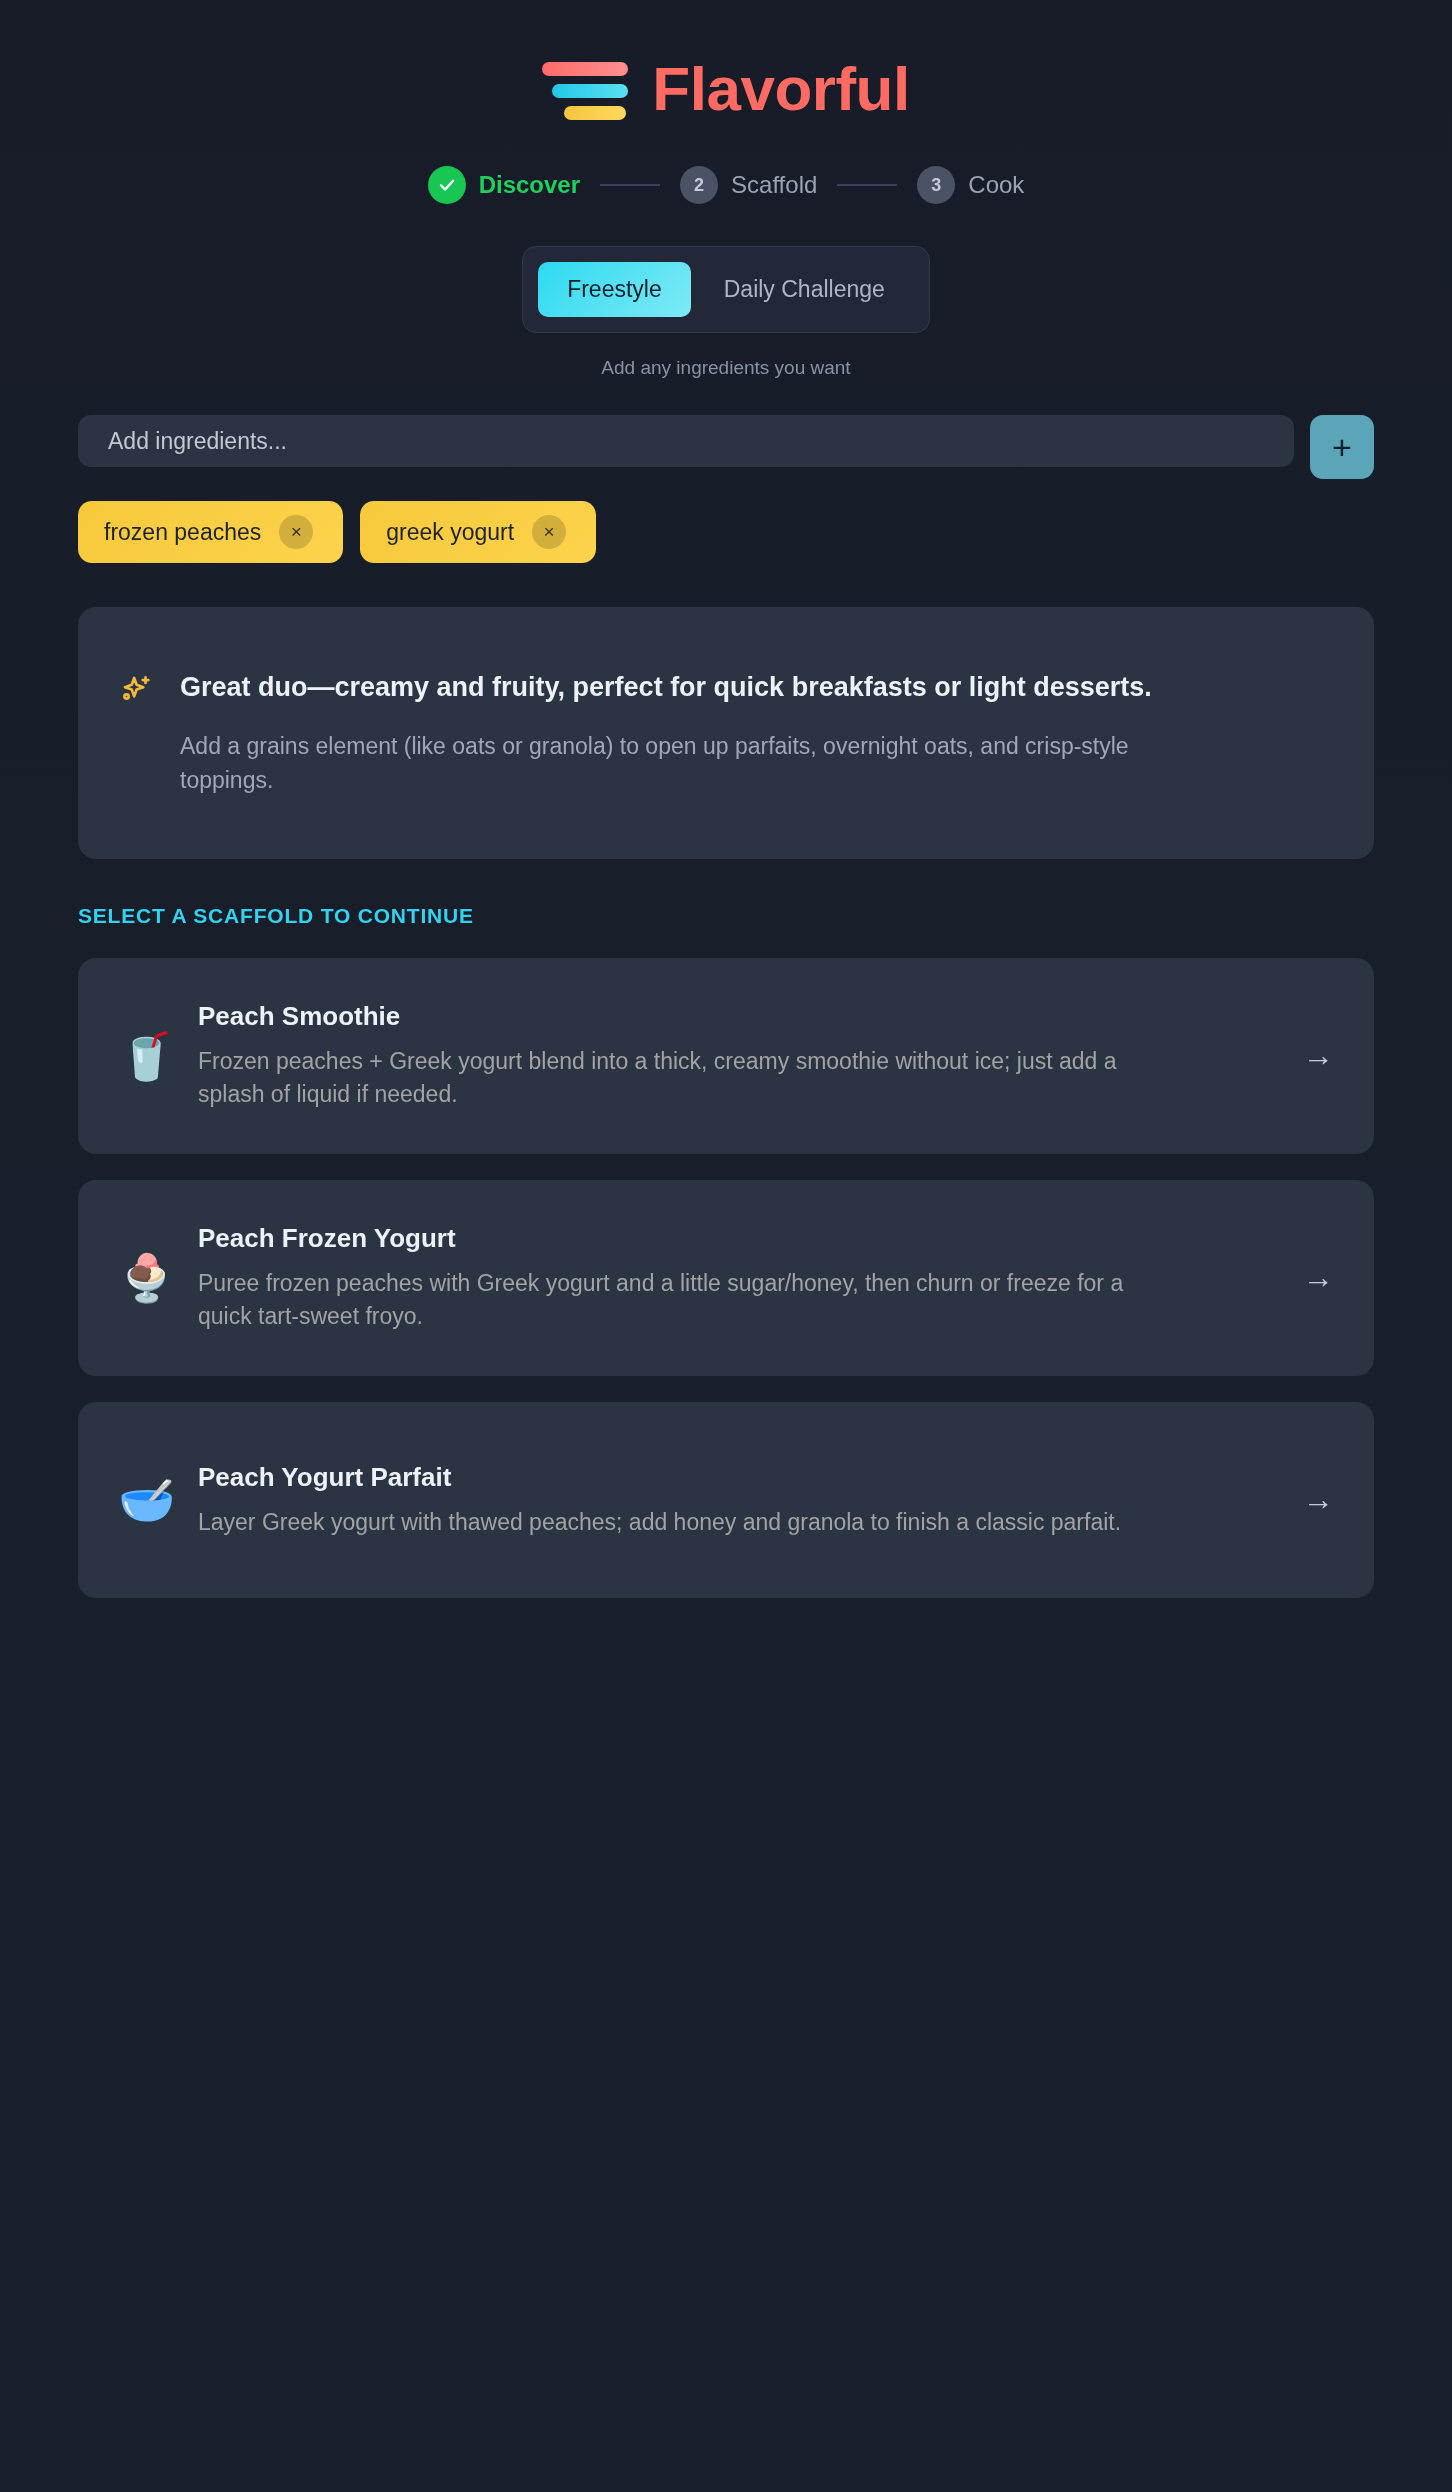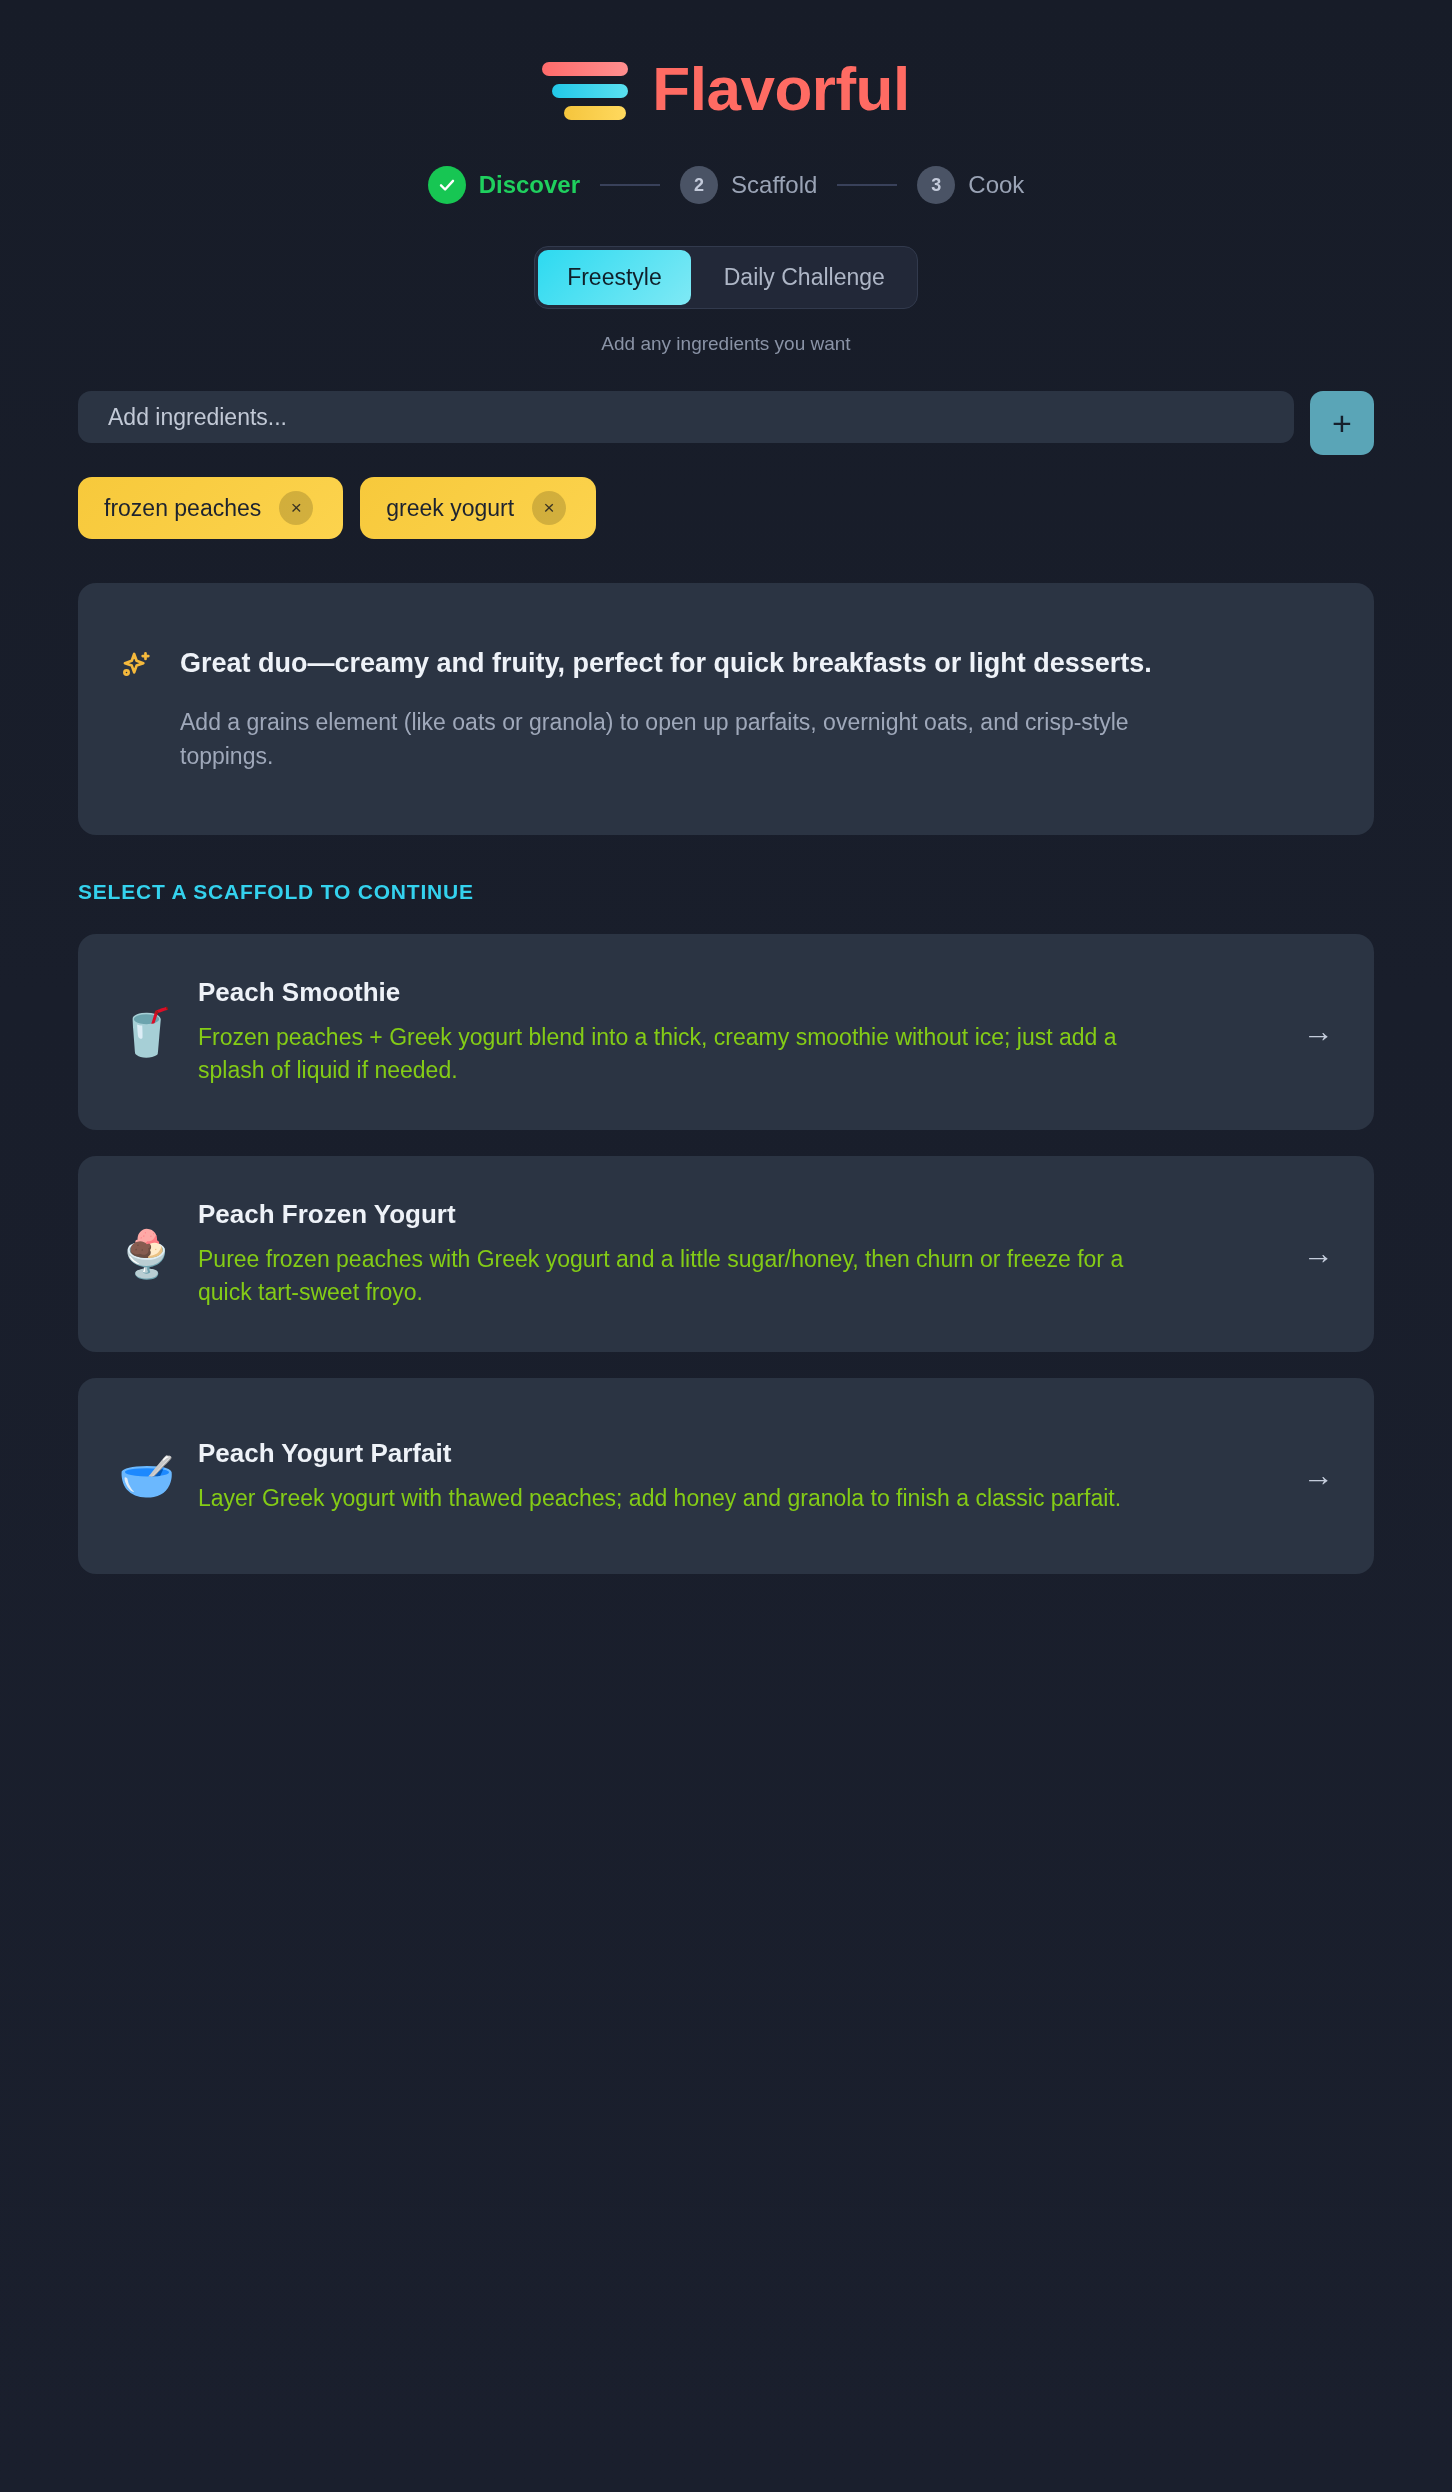--- a/index.html
+++ b/index.html
@@ -100,21 +100,21 @@
   .tabs-wrap {
     margin-top: 42px;
     display: flex;
     justify-content: center;
   }
   .tabs {
     display: inline-flex;
     background: #222838;
     border: 1px solid #323a4d;
     border-radius: 14px;
-    padding: 3px;
+    padding: 15px;
     gap: 4px;
   }
   .tab {
     font-size: 23px;
     padding: 14px 29px;
     border-radius: 10px;
     color: #aeb6c6;
     cursor: pointer;
     white-space: nowrap;
   }
@@ -262,21 +262,21 @@
   }
   .scaffold-body { flex: 1; }
   .scaffold-title {
     font-size: 26px;
     font-weight: 700;
     color: #eef2f8;
   }
   .scaffold-desc {
     margin-top: 13px;
     font-size: 23px;
-    color: #84cc16;
+    color: #a3a3a3;
     line-height: 1.42;
     max-width: 940px;
   }
   .scaffold-arrow {
     flex: none;
     font-size: 31px;
     color: #c4ccdb;
     padding-left: 18px;
   }
   .scaffolds-first { margin-top: 30px; }

